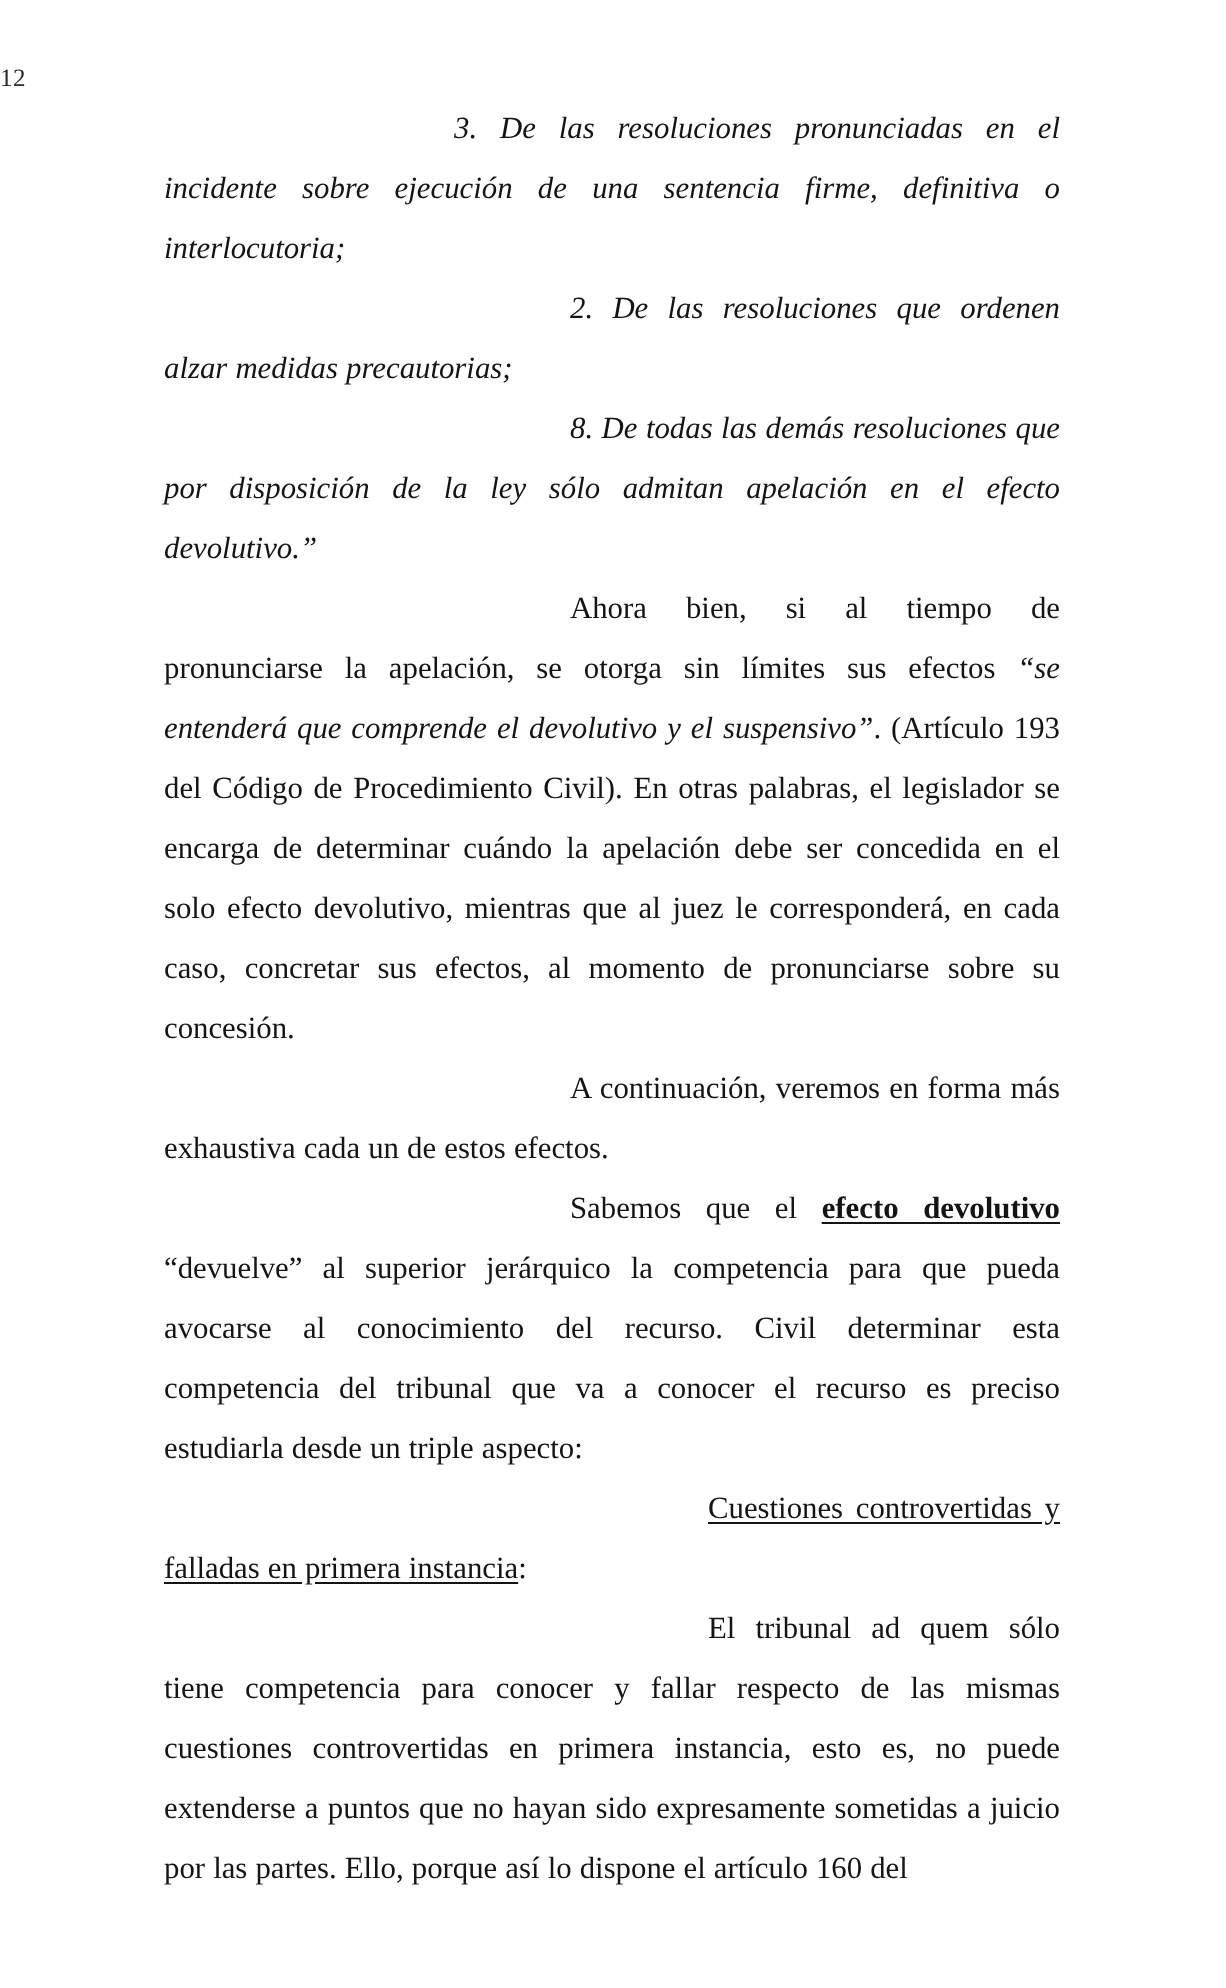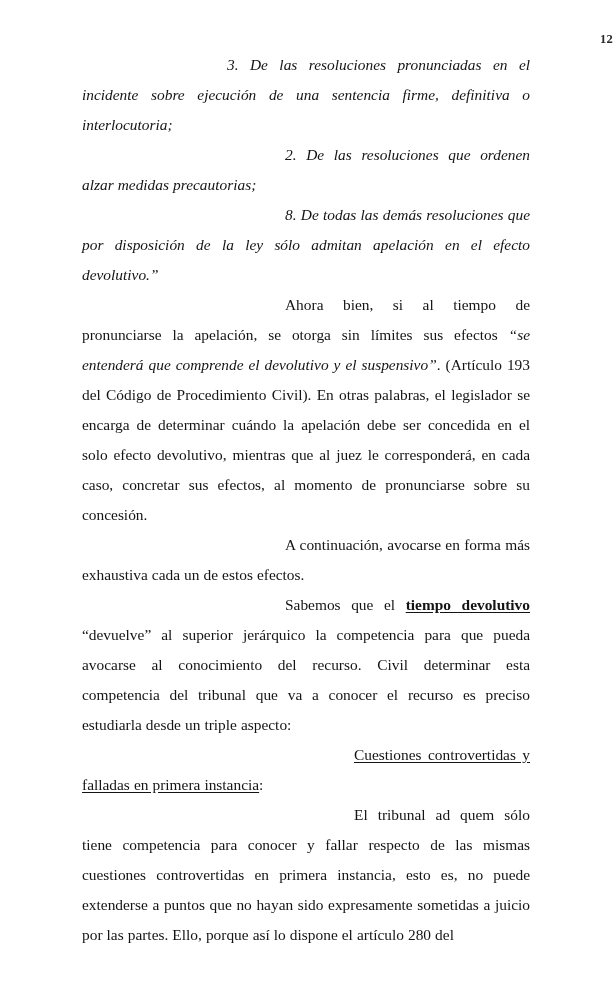--- a/index.html
+++ b/index.html
@@ -21,26 +21,25 @@
     height: 994px;
     position: relative;
     background: #ffffff;
   }
 
   .page-number {
     position: absolute;
     top: 33px;
     left: 0;
     width: 613px;
-    text-align: right;
+    text-align: left;
     font-size: 12.5px;
     line-height: 1;
     color: #2a2a2a;
     letter-spacing: 0.3px;
-    font-weight: bold;
   }
 
   .text-body {
     position: absolute;
     left: 82px;
     top: 50px;
     width: 448px;
   }
 
   p.para {
@@ -93,24 +92,24 @@
   <div class="text-body">
 
     <p class="para italic ind-md">3. De las resoluciones pronunciadas en el incidente sobre ejecución de una sentencia firme, definitiva o interlocutoria;</p>
 
     <p class="para italic ind-lg">2. De las resoluciones que ordenen alzar medidas precautorias;</p>
 
     <p class="para italic ind-lg">8. De todas las demás resoluciones que por disposición de la ley sólo admitan apelación en el efecto devolutivo.”</p>
 
     <p class="para ind-lg"><span>Ahora bien, si al tiempo de pronunciarse la apelación, se otorga sin límites sus efectos </span><span class="it">“se entenderá que comprende el devolutivo y el suspensivo”</span><span>. (Artículo 193 del Código de Procedimiento Civil). En otras palabras, el legislador se encarga de determinar cuándo la apelación debe ser concedida en el solo efecto devolutivo, mientras que al juez le corresponderá, en cada caso, concretar sus efectos, al momento de pronunciarse sobre su concesión.</span></p>
 
-    <p class="para ind-lg">A continuación, avocarse en forma más exhaustiva cada un de estos efectos.</p>
+    <p class="para ind-lg">A continuación, veremos en forma más exhaustiva cada un de estos efectos.</p>
 
-    <p class="para ind-lg"><span>Sabemos que el </span><span class="bu">tiempo devolutivo</span><span> “devuelve” al superior jerárquico la competencia para que pueda avocarse al conocimiento  del recurso.  Civil determinar esta competencia  del tribunal que va a conocer el recurso es preciso estudiarla desde un triple aspecto:</span></p>
+    <p class="para ind-lg"><span>Sabemos que el </span><span class="bu">efecto devolutivo</span><span> “devuelve” al superior jerárquico la competencia para que pueda avocarse al conocimiento  del recurso.  Civil determinar esta competencia  del tribunal que va a conocer el recurso es preciso estudiarla desde un triple aspecto:</span></p>
 
     <p class="para ind-xl"><span class="u">Cuestiones controvertidas y falladas en primera instancia</span><span>:</span></p>
 
-    <p class="para ind-xl">El tribunal ad quem sólo tiene competencia para conocer y fallar respecto de las mismas cuestiones controvertidas en primera instancia, esto es, no puede extenderse a puntos que no hayan sido expresamente sometidas a juicio por las partes. Ello, porque así lo dispone el artículo 280 del</p>
+    <p class="para ind-xl">El tribunal ad quem sólo tiene competencia para conocer y fallar respecto de las mismas cuestiones controvertidas en primera instancia, esto es, no puede extenderse a puntos que no hayan sido expresamente sometidas a juicio por las partes. Ello, porque así lo dispone el artículo 160 del</p>
 
   </div>
 
   <div class="scan-tint"></div>
 </div>
 
 </body></html>

